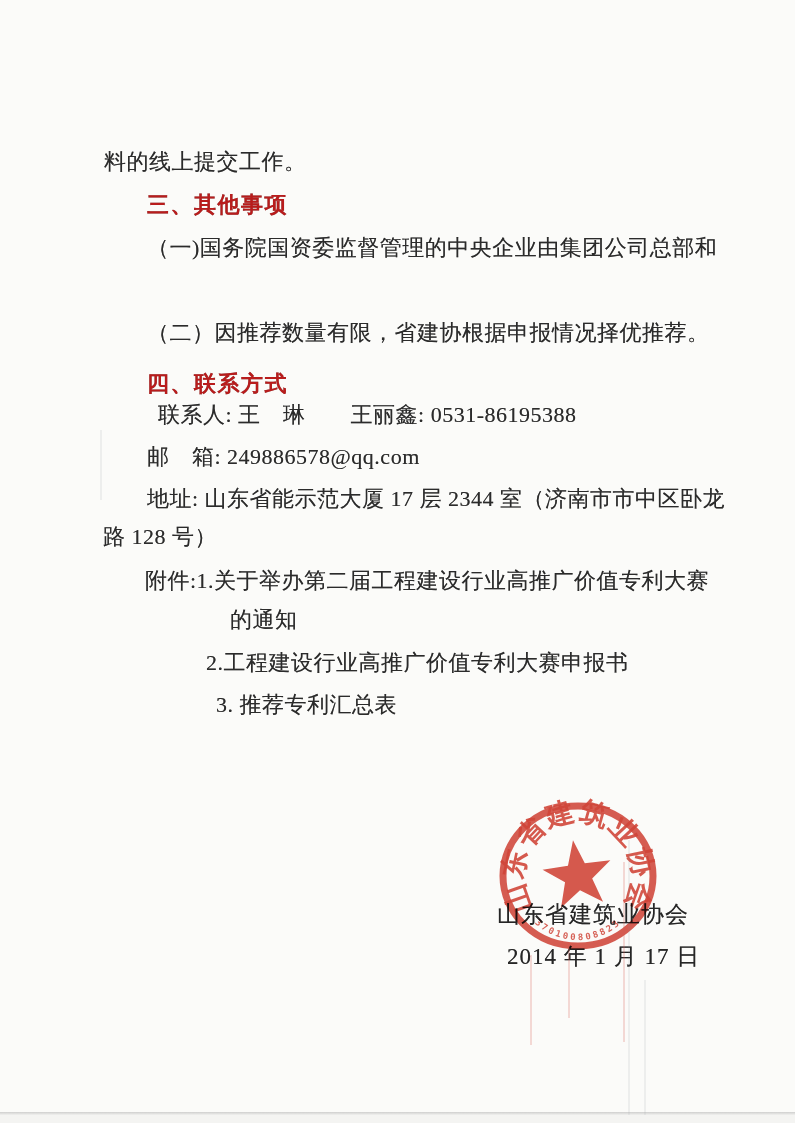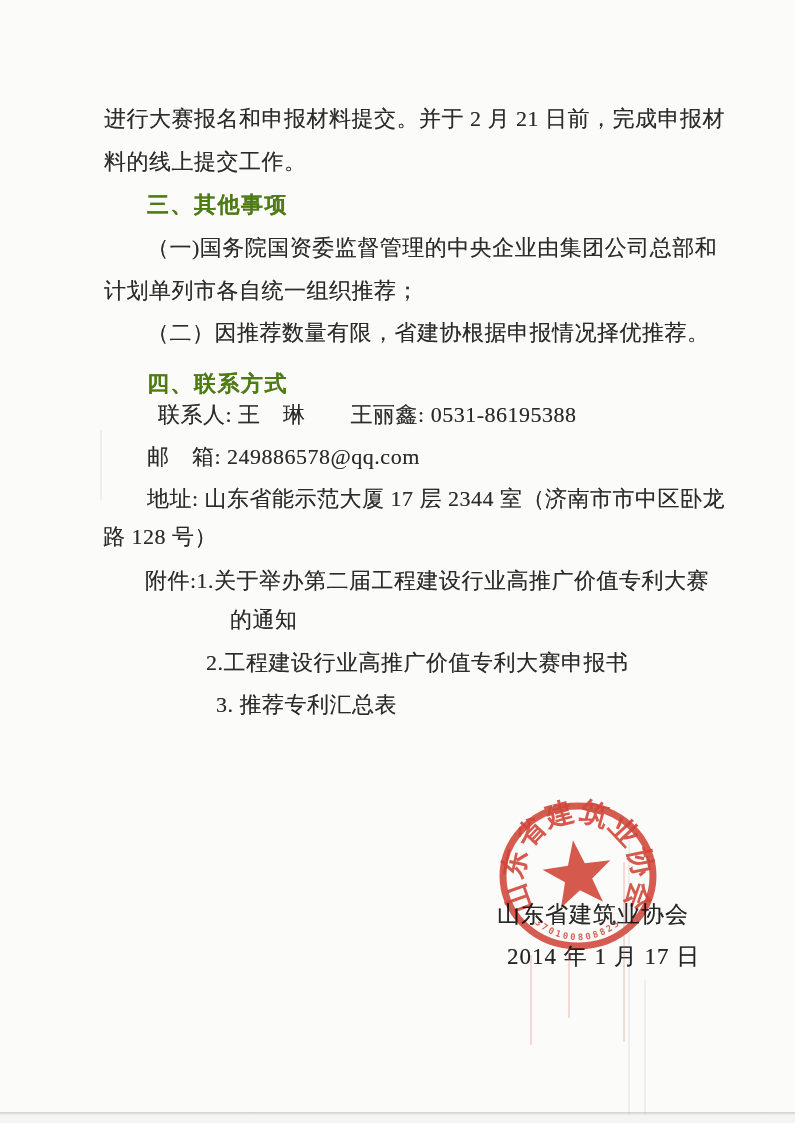--- a/index.html
+++ b/index.html
@@ -17,21 +17,21 @@
     font-size: 22px;
     line-height: 30px;
     white-space: pre;
     letter-spacing: 0.5px;
     text-shadow: 0 0 0.5px rgba(45,45,45,0.55);
   }
   .heading {
     font-family: "Liberation Sans", "DejaVu Sans", sans-serif;
     font-weight: bold;
     letter-spacing: 1.5px;
-    color: #4d7c0f;
+    color: #b91c1c;
   }
   .closing-line {
     position: absolute;
     font-size: 23px;
     white-space: pre;
     letter-spacing: 1px;
     color: #262626;
     text-shadow: 0 0 0.5px rgba(45,45,45,0.55);
   }
   .seal {
@@ -55,25 +55,23 @@
     left: 0; top: 1115px;
     width: 795px; height: 8px;
     background: #f4f4f2;
   }
 </style>
 </head>
 <body>
 
 <div class="page">
 
-  <div class="line" style="top:104px; left:104px;">进行大赛报名和申报材料提交。并于 2 月 21 日前，完成申报材</div>
   <div class="line" style="top:147px; left:104px;">料的线上提交工作。</div>
   <div class="line heading" style="top:190px; left:147px;">三、其他事项</div>
   <div class="line" style="top:233px; left:147px;">（一)国务院国资委监督管理的中央企业由集团公司总部和</div>
-  <div class="line" style="top:276px; left:104px;">计划单列市各自统一组织推荐；</div>
   <div class="line" style="top:318px; left:147px;">（二）因推荐数量有限，省建协根据申报情况择优推荐。</div>
   <div class="line heading" style="top:361px; left:147px;margin-top:8px;">四、联系方式</div>
   <div class="line" style="top:400px; left:158px;">联系人: 王　琳　　王丽鑫: 0531-86195388</div>
   <div class="line" style="top:442px; left:147px;">邮　箱: 249886578@qq.com</div>
   <div class="line" style="top:484px; left:147px;">地址: 山东省能示范大厦 17 层 2344 室（济南市市中区卧龙</div>
   <div class="line" style="top:522px; left:103px;">路 128 号）</div>
   <div class="line" style="top:566px; left:145px;text-align:right;">附件:1.关于举办第二届工程建设行业高推广价值专利大赛</div>
   <div class="line" style="top:605px; left:230px;">的通知</div>
   <div class="line" style="top:648px; left:206px;">2.工程建设行业高推广价值专利大赛申报书</div>
   <div class="line" style="top:690px; left:216px;">3. 推荐专利汇总表</div>

